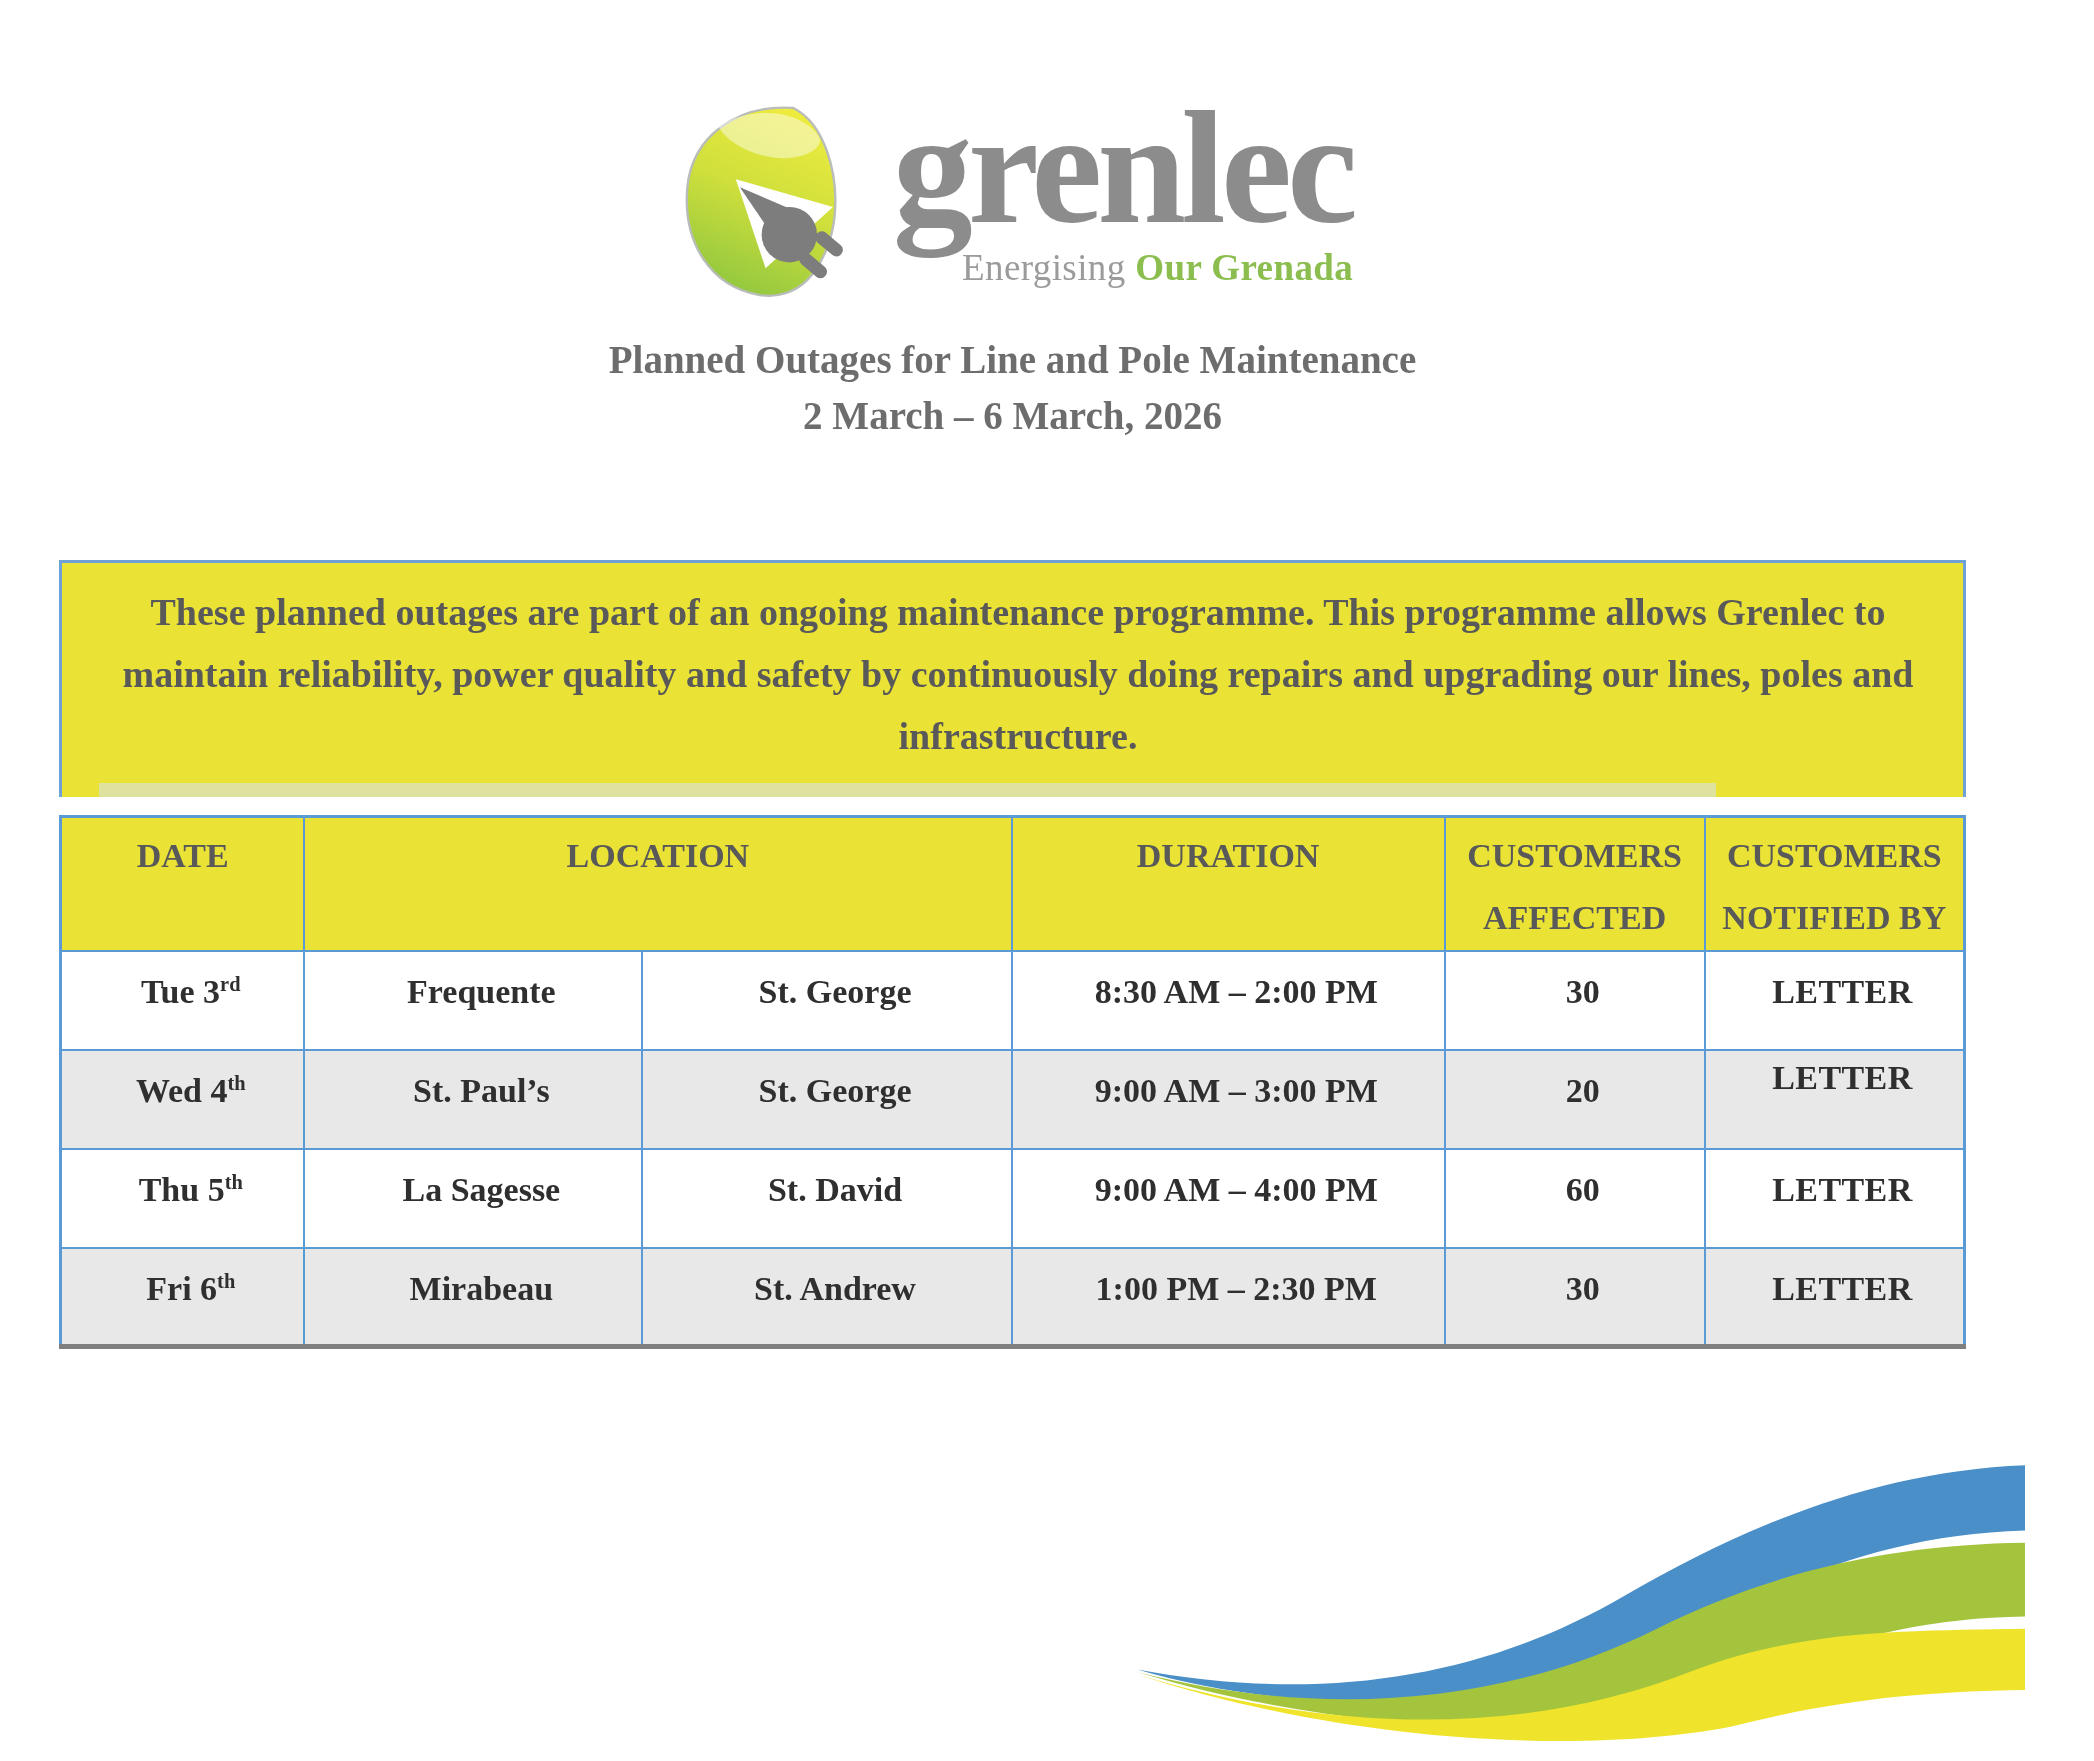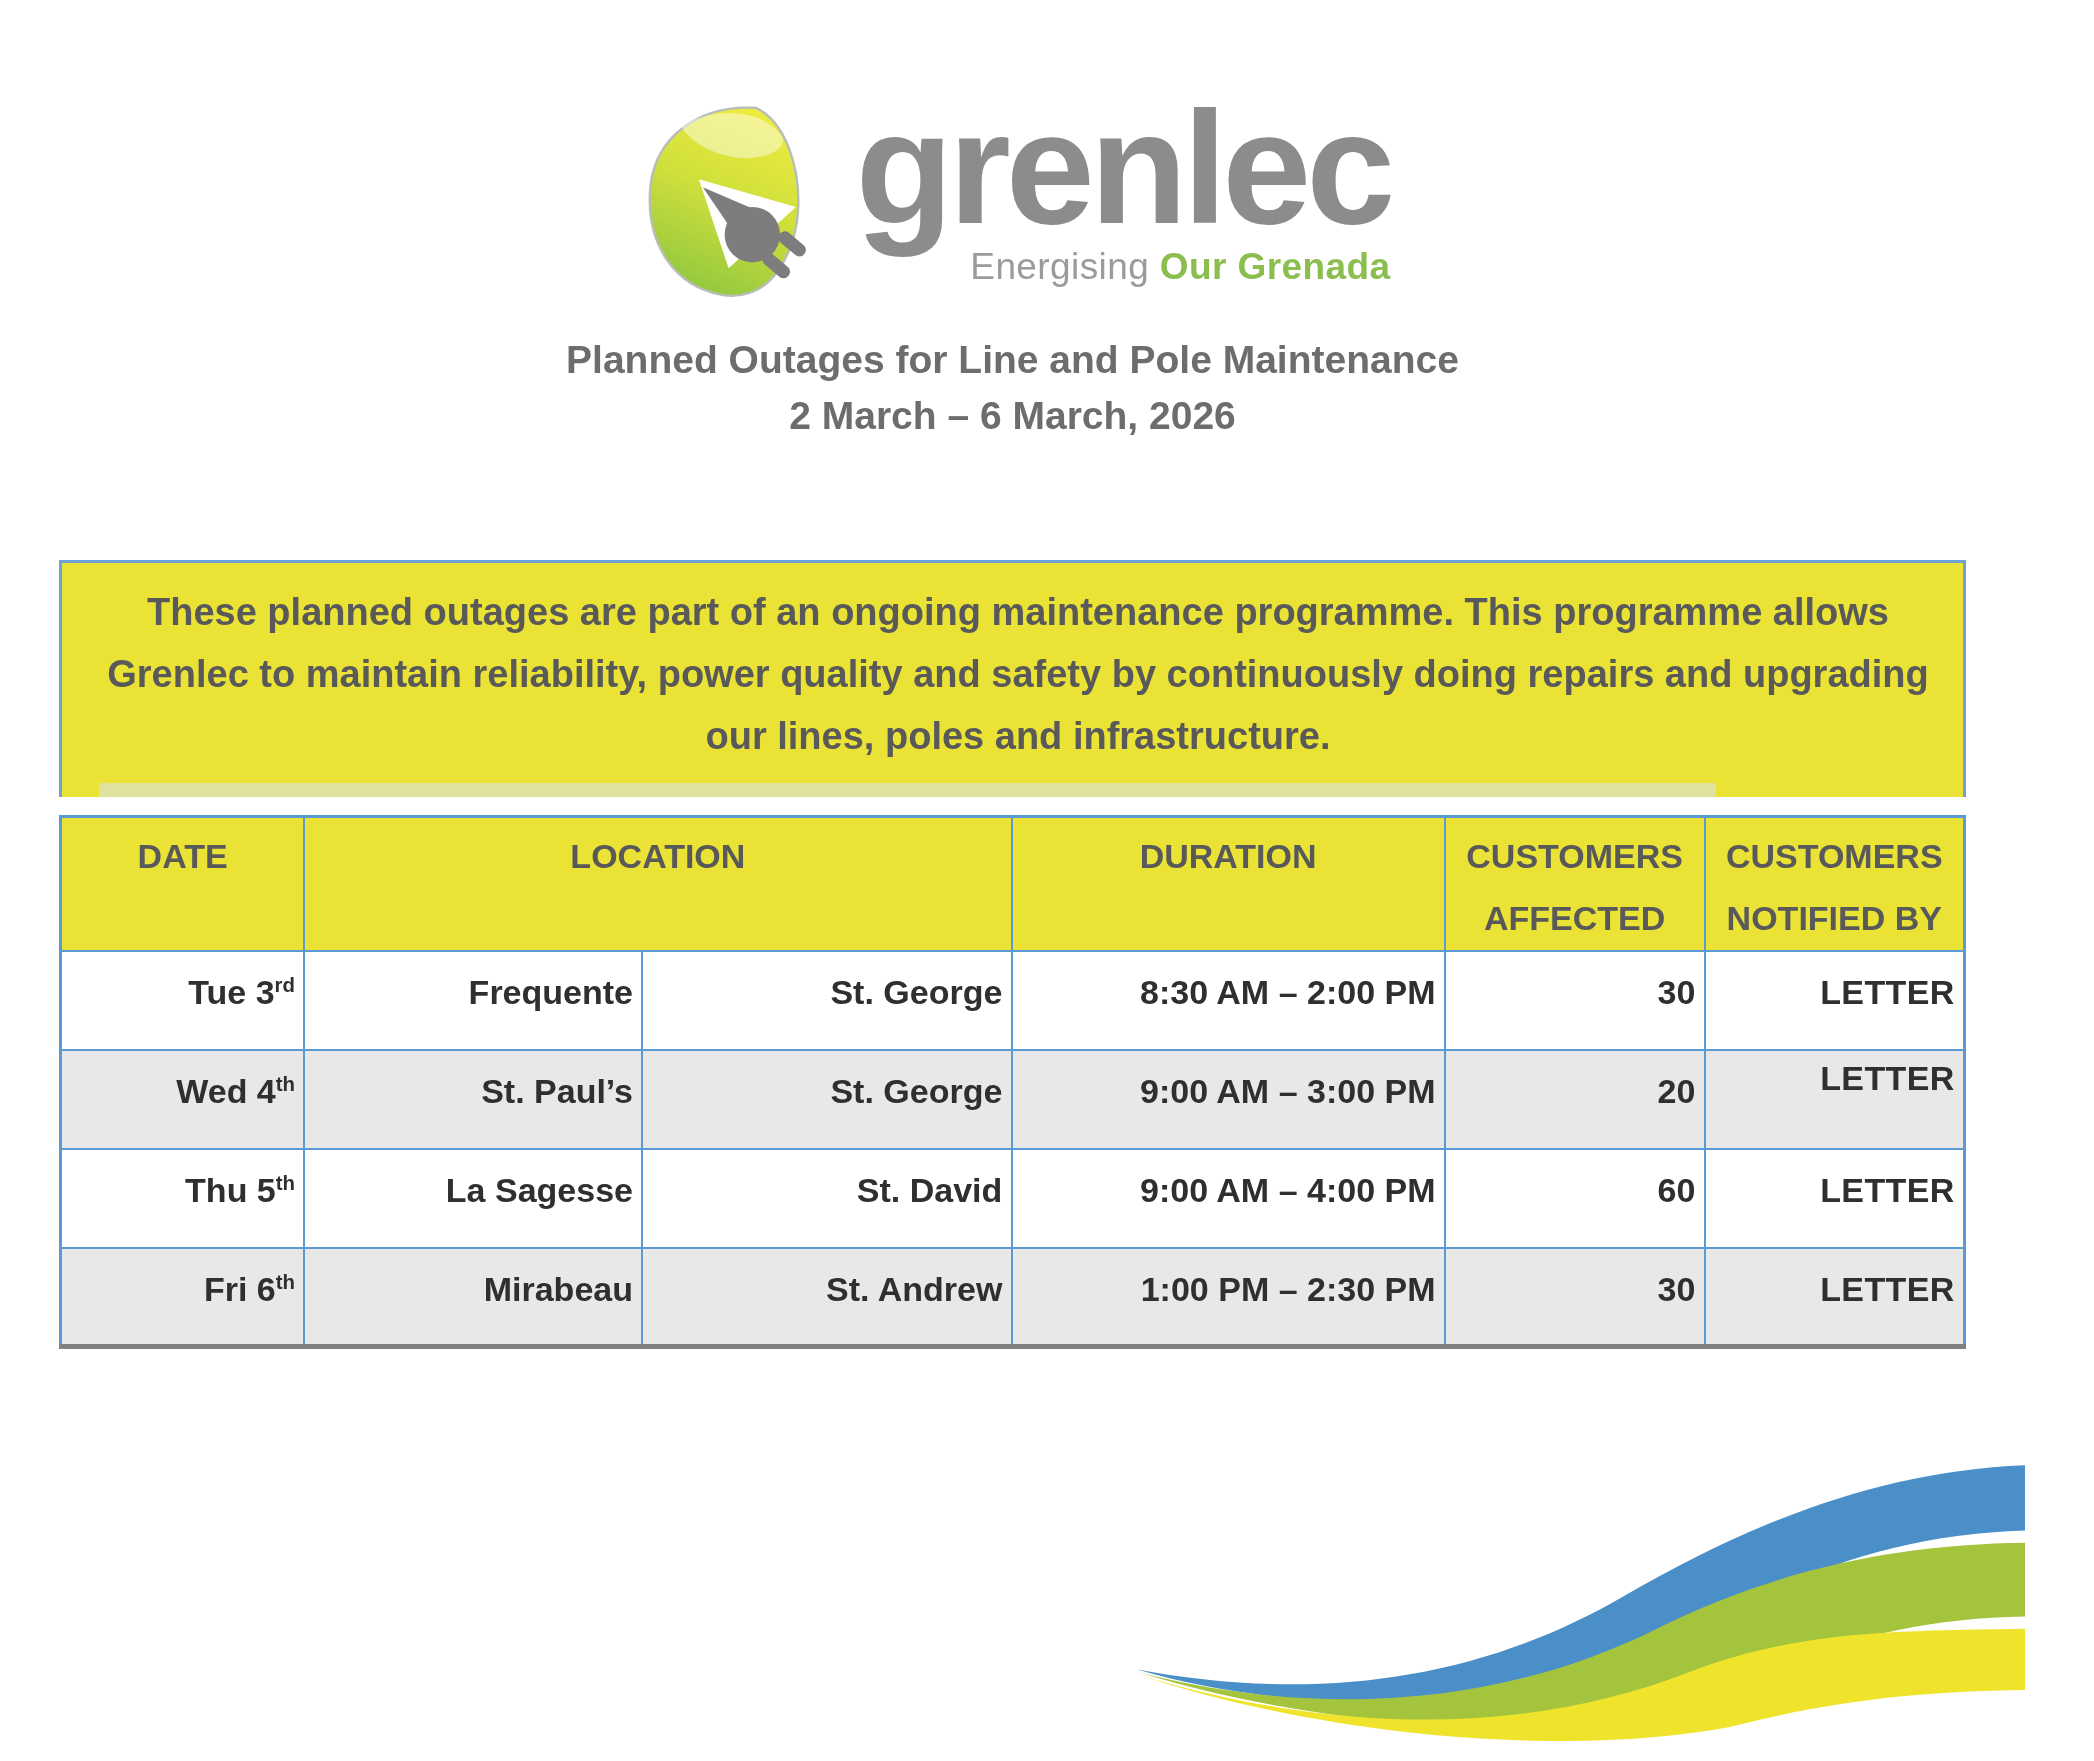--- a/index.html
+++ b/index.html
@@ -1,21 +1,21 @@
 <!DOCTYPE html>
 <html style="font-size:13px"><head>
 <meta charset="utf-8">
 <style>
   html,body{margin:0;padding:0;background:#ffffff;}
   .page{
     position:relative;
     width:2025px;height:1762px;
     background:#ffffff;
     overflow:hidden;
-    font-family:Liberation Sans, sans-serif;
+    font-family:Liberation Serif, serif;
   }
 
   
   .logo-row{
     display:flex;justify-content:center;align-items:flex-start;
     padding-top:102px;
   }
   .leaf{width:203px;height:198px;flex:0 0 auto;}
   .logo-text{margin-left:18px;display:flex;flex-direction:column;align-items:flex-end;}
   .brand{
@@ -65,21 +65,21 @@
   }
   table.outages th{
     background:#eae336;color:#595959;
     font-weight:700;font-size:34px;line-height:62px;
     text-align:center;height:101px;padding-top:6.5px;
   }
   table.outages td{
     background:#ffffff;color:#2f2f2f;
     font-weight:700;font-size:34px;
     height:99px;padding:21px 8.2px 8.2px 24.5px;
-    text-align:right;
+    text-align:center;
   }
   tr.alt td{background:#e9e8e8;}
   td.num{text-align:center;padding-left:8.2px;}
   td.letter{
     text-align:center;padding-left:8.2px;
     font-size:27px;padding-top:28px;letter-spacing:0.4px;
   }
   tr.alt-first td.letter{padding-top:8.2px;}
   tbody tr:last-child td{border-bottom:5.7px solid #7f7f7f;}
   sup.ord{font-size:0.60em;vertical-align:super;line-height:0;}

